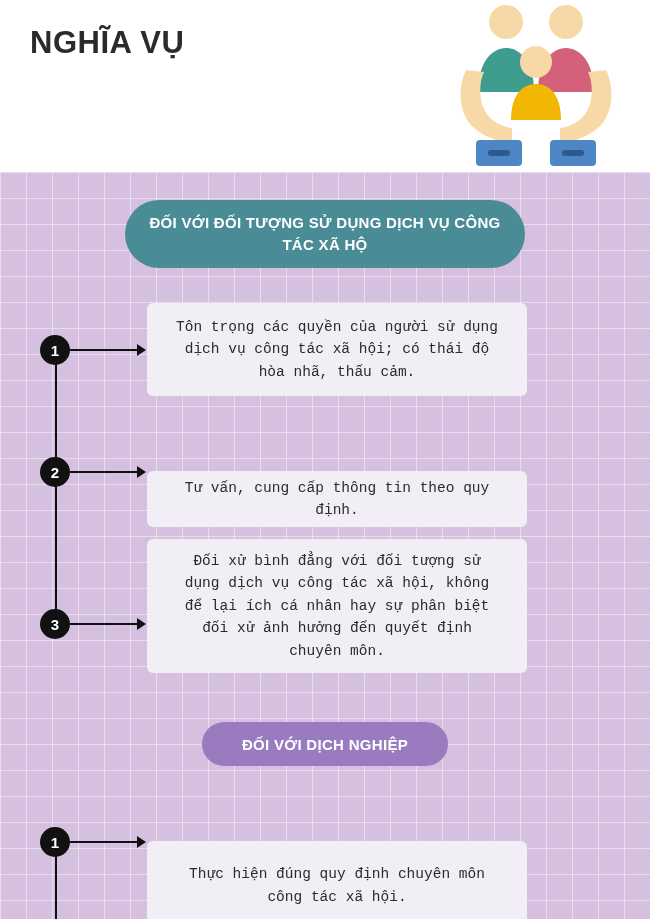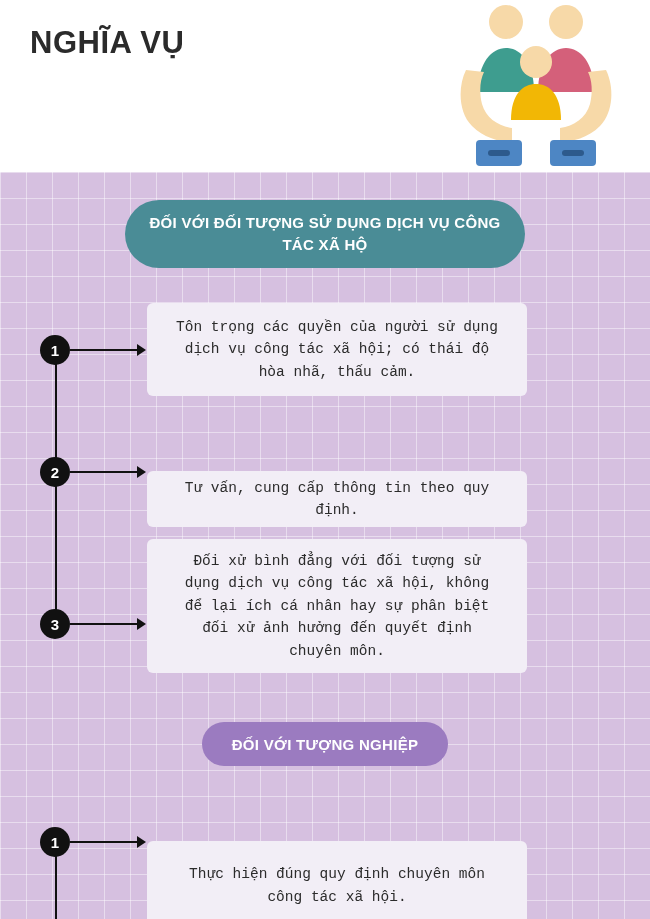--- a/index.html
+++ b/index.html
@@ -221,21 +221,21 @@
   <div class="bullet" style="left:40px; top:437px;">
     <span>3</span>
   </div>
   <div class="hline" style="left:70px; top:451px; width:68px;"></div>
   <div class="arrowhead" style="left:137px; top:446px;"></div>
   <div class="card" style="top:367px; height:134px;">
     <div class="card-text">Đối xử bình đẳng với đối tượng sử dụng dịch vụ công tác xã hội, không để lại ích cá nhân hay sự phân biệt đối xử ảnh hưởng đến quyết định chuyên môn.</div>
   </div>
 
   <div class="pill-purple">
-    <div class="pill-text">ĐỐI VỚI TƯỢNG NGHIỆP</div>
+    <div class="pill-text">ĐỐI VỚI DỊCH NGHIỆP</div>
   </div>
 
   <div class="vline" style="top:670px; height:77px;"></div>
 
   <div class="bullet" style="left:40px; top:655px;">
     <span>1</span>
   </div>
   <div class="hline" style="left:70px; top:669px; width:68px;"></div>
   <div class="arrowhead" style="left:137px; top:664px;"></div>
   <div class="card" style="top:625px; height:89px;margin-top:44px;">

